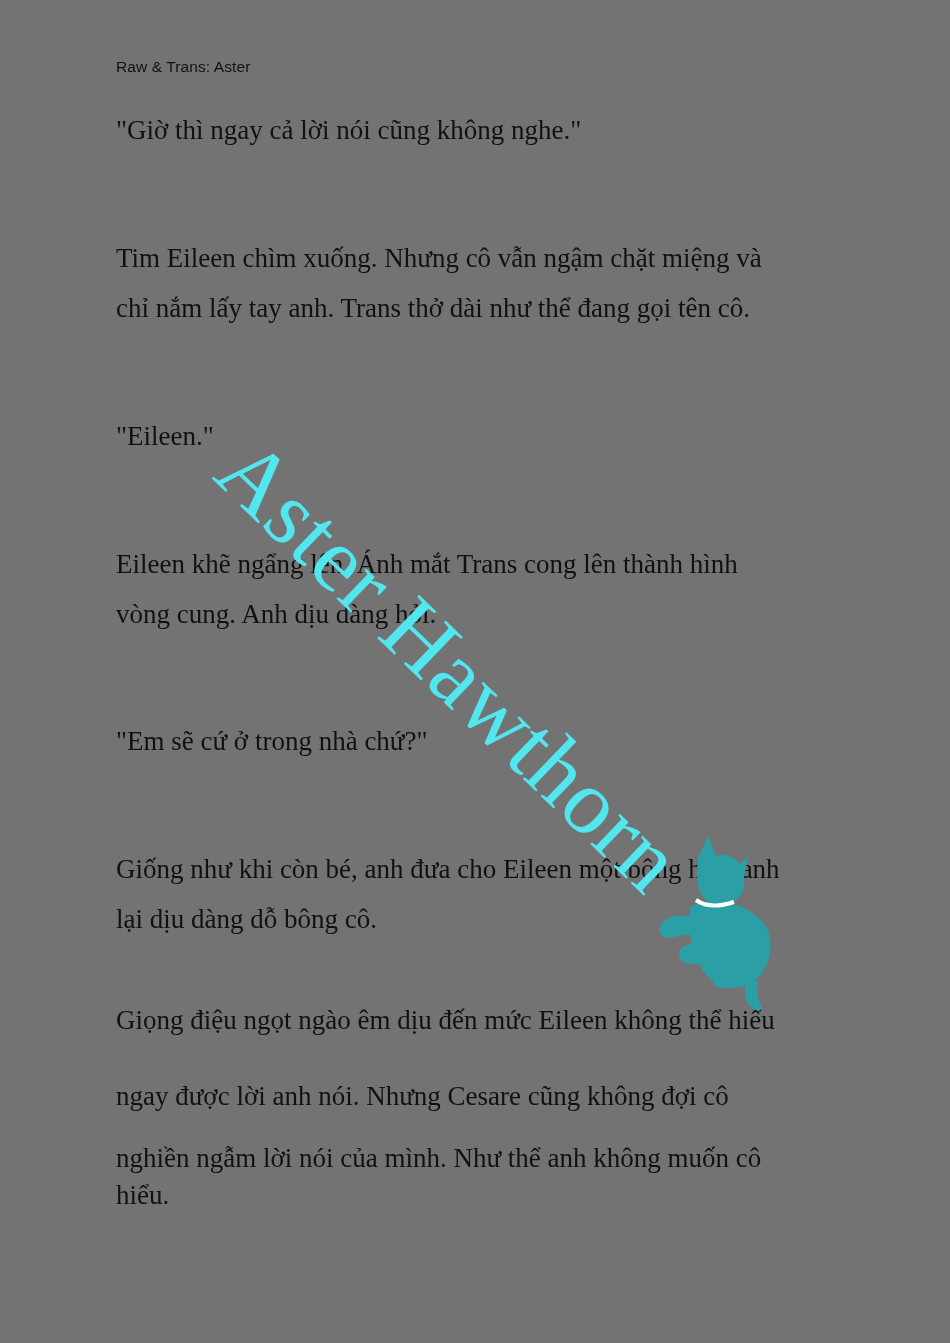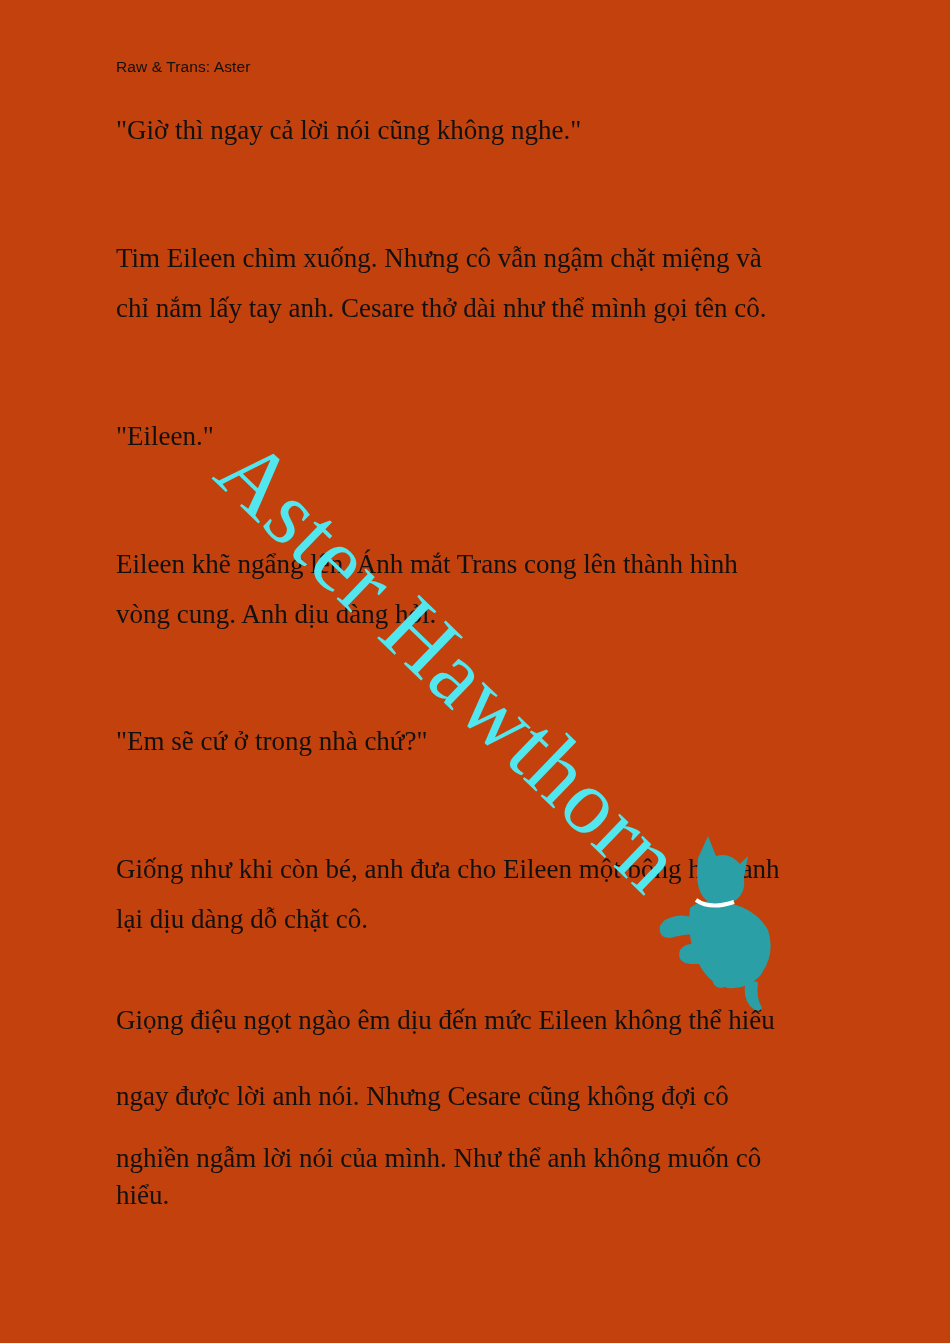--- a/index.html
+++ b/index.html
@@ -11,21 +11,21 @@
       width: 950px;
       height: 1343px;
       position: relative;
       overflow: hidden;
     }
     .page {
       position: absolute;
       left: 0; top: 0;
       width: 950px;
       height: 1343px;
-      background: #c2410c;
+      background: #737373;
     }
     .header {
       position: absolute;
       left: 116px;
       top: 58px;
       font-family: "Liberation Sans", sans-serif;
       font-size: 15.5px;
       color: #111111;
       letter-spacing: 0.1px;
     }
@@ -68,31 +68,31 @@
 <body>
 
 <div class="page">
 
   <div class="header">Raw &amp; Trans: Aster</div>
 
   <div class="text-layer">
     <div class="line" style="top:117px;">"Giờ thì ngay cả lời nói cũng không nghe."</div>
 
     <div class="line" style="top:245px;">Tim Eileen chìm xuống. Nhưng cô vẫn ngậm chặt miệng và</div>
-    <div class="line" style="top:295px;">chỉ nắm lấy tay anh. Cesare thở dài như thể mình gọi tên cô.</div>
+    <div class="line" style="top:295px;">chỉ nắm lấy tay anh. Trans thở dài như thể đang gọi tên cô.</div>
 
     <div class="line" style="top:423px;">"Eileen."</div>
 
     <div class="line" style="top:551px;">Eileen khẽ ngẩng lên. Ánh mắt Trans cong lên thành hình</div>
     <div class="line" style="top:601px;">vòng cung. Anh dịu dàng hỏi.</div>
 
     <div class="line" style="top:728px;">"Em sẽ cứ ở trong nhà chứ?"</div>
 
     <div class="line" style="top:856px;">Giống như khi còn bé, anh đưa cho Eileen một bông hoa, anh</div>
-    <div class="line" style="top:906px;">lại dịu dàng dỗ chặt cô.</div>
+    <div class="line" style="top:906px;">lại dịu dàng dỗ bông cô.</div>
 
     <div class="line" style="top:1007px;">Giọng điệu ngọt ngào êm dịu đến mức Eileen không thể hiểu</div>
     <div class="line" style="top:1083px;font-family:Liberation Serif, serif;">ngay được lời anh nói. Nhưng Cesare cũng không đợi cô</div>
     <div class="line" style="top:1133px;margin-top:12px;">nghiền ngẫm lời nói của mình. Như thể anh không muốn cô</div>
     <div class="line" style="top:1182px;text-align:center;">hiểu.</div>
   </div>
 
   <div class="watermark">Aster Hawthorn</div>
 
   <svg class="cat" viewBox="0 0 130 185" xmlns="http://www.w3.org/2000/svg">

